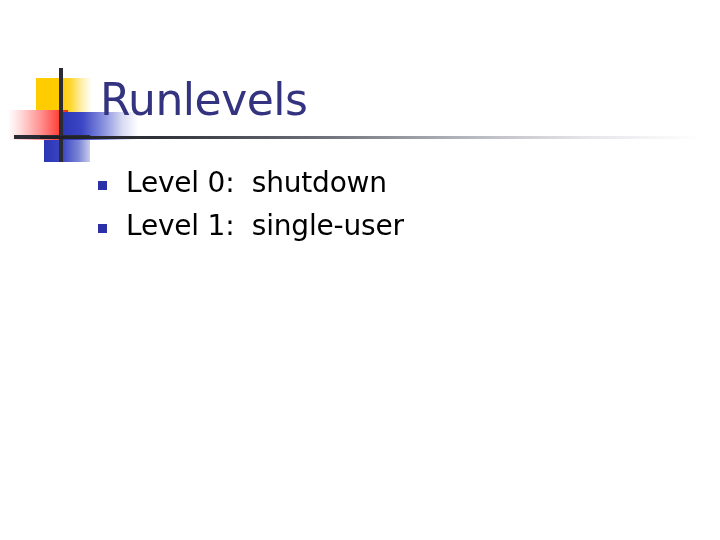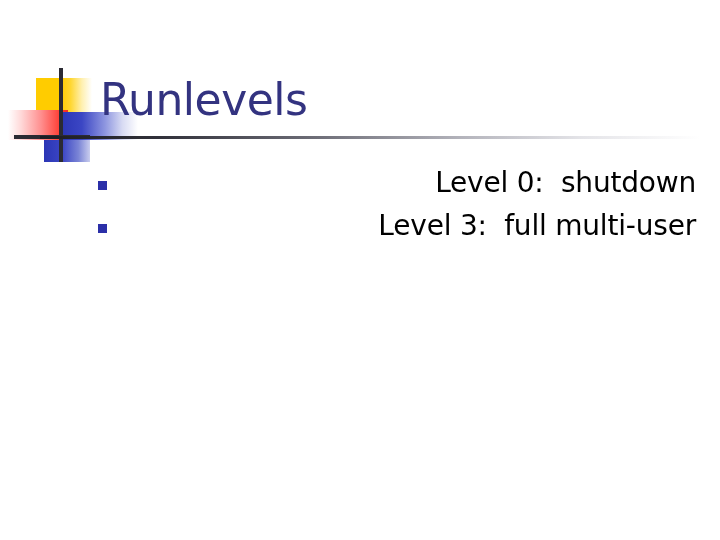--- a/index.html
+++ b/index.html
@@ -111,21 +111,20 @@
 
   
   #body-list {
     position: absolute;
     left: 96px;
     top: 164px;
     width: 600px;
     margin: 0;
     padding: 0;
     list-style: none;
-    text-align: right;
   }
   .bullet-item {
     position: relative;
     padding-left: 30px;
     margin: 0 0 5px 0;
     font-size: 28px;
     line-height: 38px;
     color: #000000;
     letter-spacing: -0.2px;
   }
@@ -160,17 +159,17 @@
 
   <div id="divider"></div>
 
   <ul id="body-list">
     <li class="bullet-item">
       <span class="bullet-marker"></span>
       <span class="bullet-text">Level 0:  shutdown</span>
     </li>
     <li class="bullet-item">
       <span class="bullet-marker"></span>
-      <span class="bullet-text">Level 3:  full multi-user</span>
+      <span class="bullet-text">Level 1:  single-user</span>
     </li>
   </ul>
 
 </div>
 
 </body></html>

